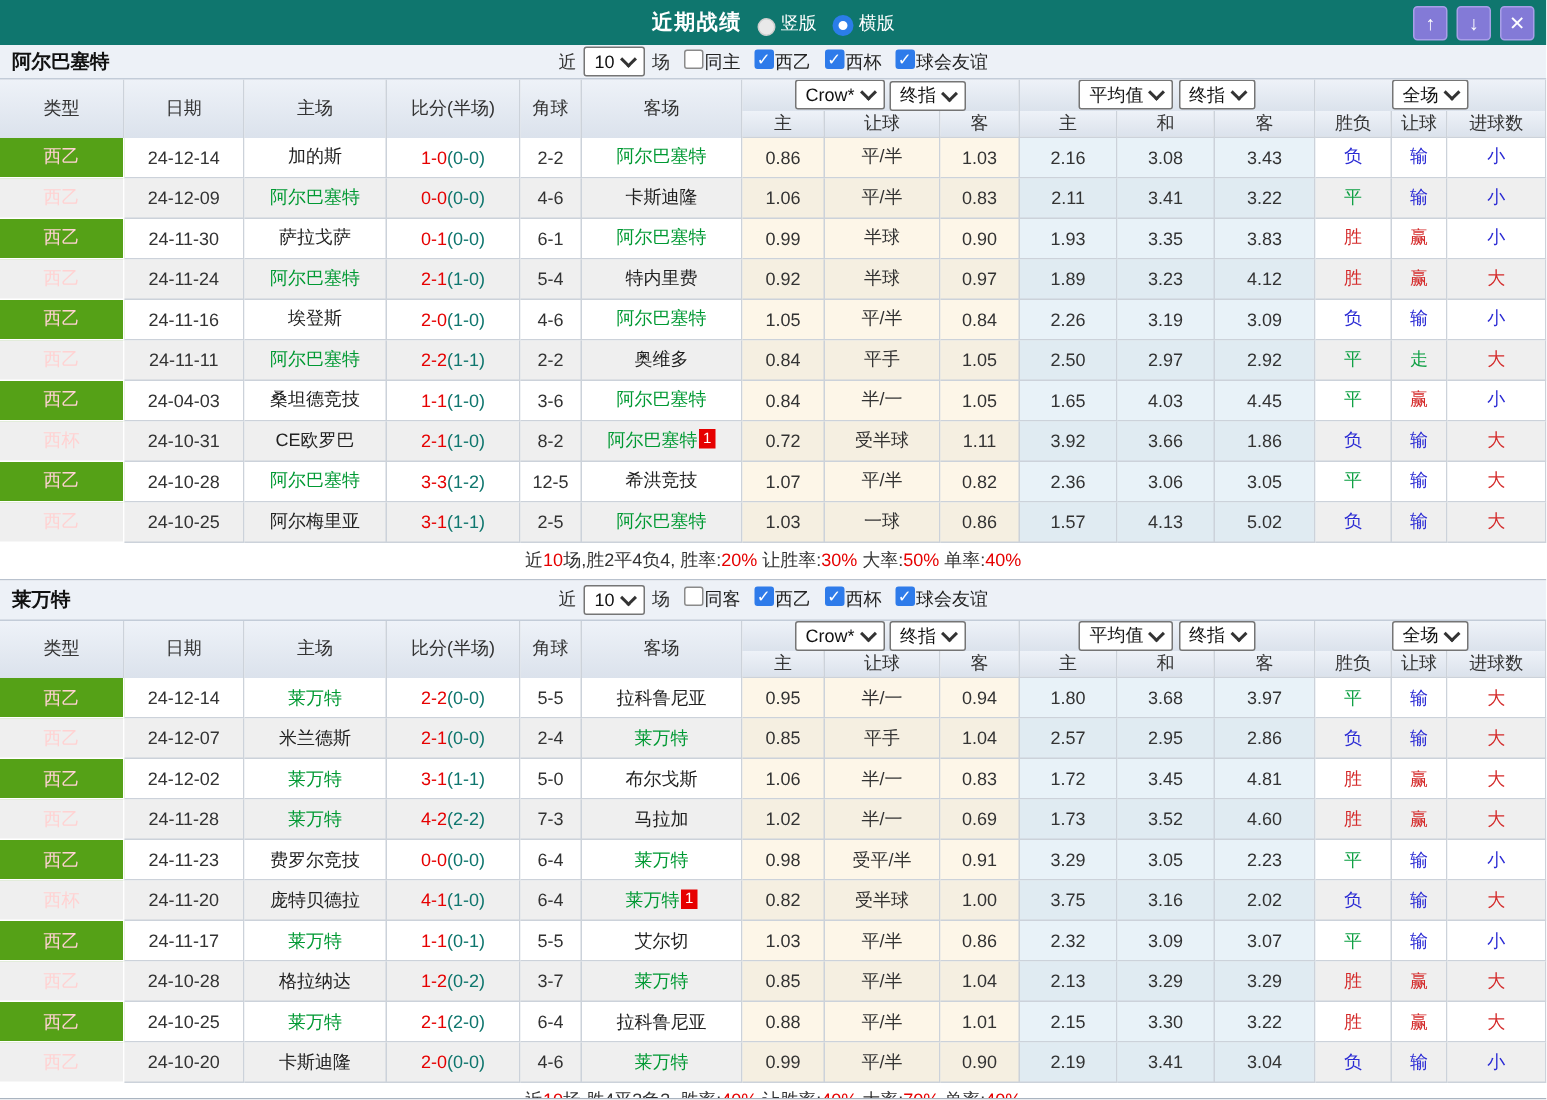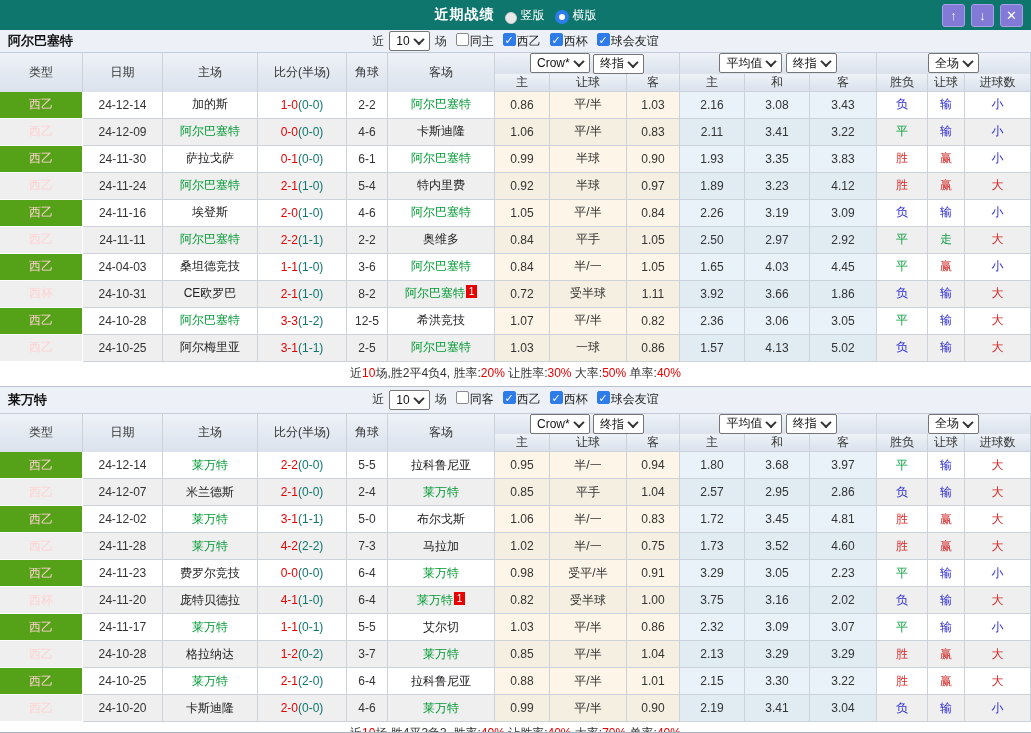--- a/index.html
+++ b/index.html
@@ -510,21 +510,21 @@
           </tr>
           <tr class="even">
             <td class="league lg-green">西乙</td>
             <td class="date">24-11-28</td>
             <td class="team subject">莱万特</td>
             <td class="score"><span class="ft">4-2</span><span class="ht">(2-2)</span></td>
             <td class="corner">7-3</td>
             <td class="team">马拉加</td>
             <td class="cream">1.02</td>
             <td class="cream">半/一</td>
-            <td class="cream">0.75</td>
+            <td class="cream">0.69</td>
             <td class="lblue">1.73</td>
             <td class="lblue">3.52</td>
             <td class="lblue">4.60</td>
             <td class="res t-red">胜</td>
             <td class="res t-red">赢</td>
             <td class="res t-red">大</td>
           </tr>
           <tr>
             <td class="league lg-green">西乙</td>
             <td class="date">24-11-23</td>

